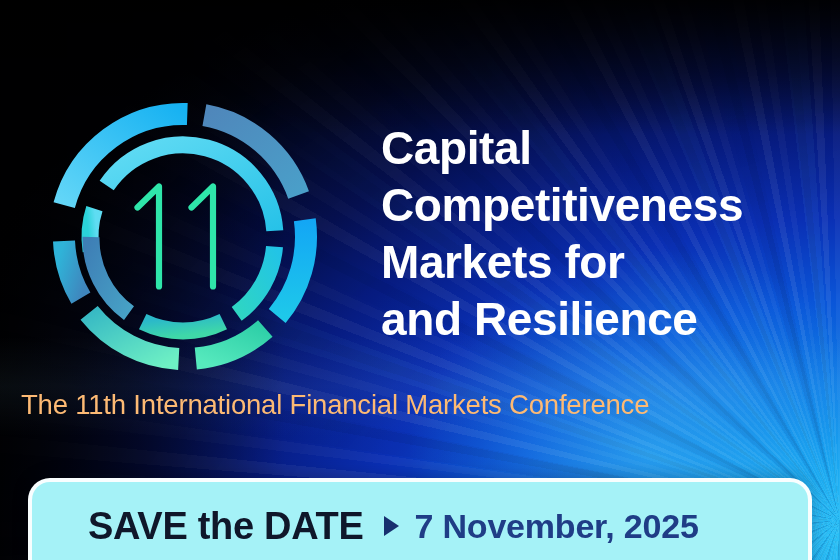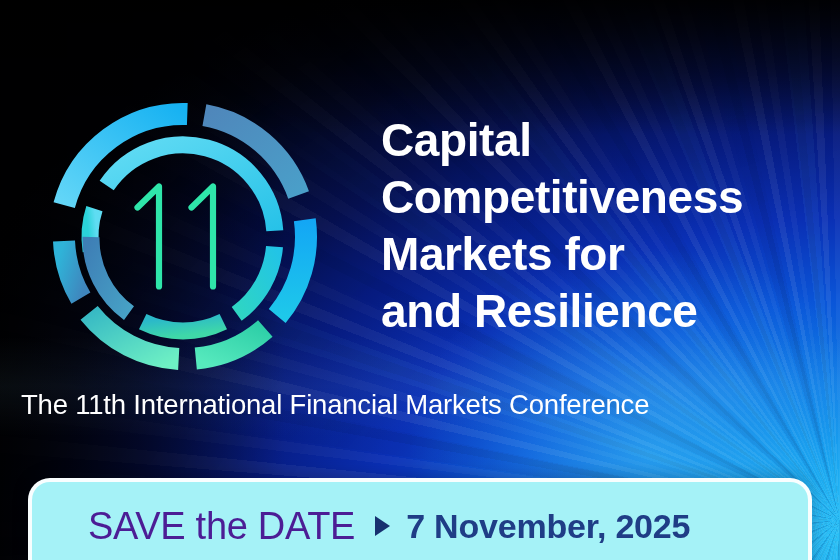--- a/index.html
+++ b/index.html
@@ -58,45 +58,45 @@
     background:radial-gradient(closest-side, rgba(90,225,255,.34), rgba(60,190,255,.10) 55%, rgba(0,0,0,0) 78%);
     pointer-events:none;
   }
 
   
   .logo{position:absolute;left:36px;top:90px;width:294px;height:294px;}
   .logo svg{display:block;width:100%;height:100%;}
 
   
   .headline{
-    position:absolute;left:381px;top:112px;width:452px;
+    position:absolute;left:381px;top:120px;width:452px;
     font-weight:700;font-size:46px;line-height:57px;
     letter-spacing:-0.4px;color:#ffffff;
   }
   .headline div{white-space:nowrap;}
 
   
   .subtitle{
     position:absolute;left:21px;top:389px;
     font-size:27.5px;font-weight:400;letter-spacing:-0.2px;
-    color:#ffffff;white-space:nowrap;
+    color:#fdba74;white-space:nowrap;
   }
 
   
   .banner{
     position:absolute;left:28px;top:478px;width:784px;height:92px;
     background:#a5f2f7;border-radius:22px 22px 0 0;
     border:4px solid rgba(255,255,255,.93);border-bottom:none;
     box-sizing:border-box;
     display:flex;align-items:center;
     padding-left:56px;
     box-shadow:0 -2px 16px rgba(0,0,0,.22);
   }
   .banner-save{
-    font-size:38px;font-weight:400;color:#4c1d95;letter-spacing:-0.3px;
+    font-size:38px;font-weight:700;color:#0f172a;letter-spacing:-0.3px;
     white-space:nowrap;
   }
   .banner-arrow{
     margin:0 16px 0 20px;width:0;height:0;
     border-left:15px solid #17306f;
     border-top:10px solid transparent;
     border-bottom:10px solid transparent;
   }
   .banner-date{
     font-size:34px;font-weight:700;color:#1f3d86;letter-spacing:-0.2px;

